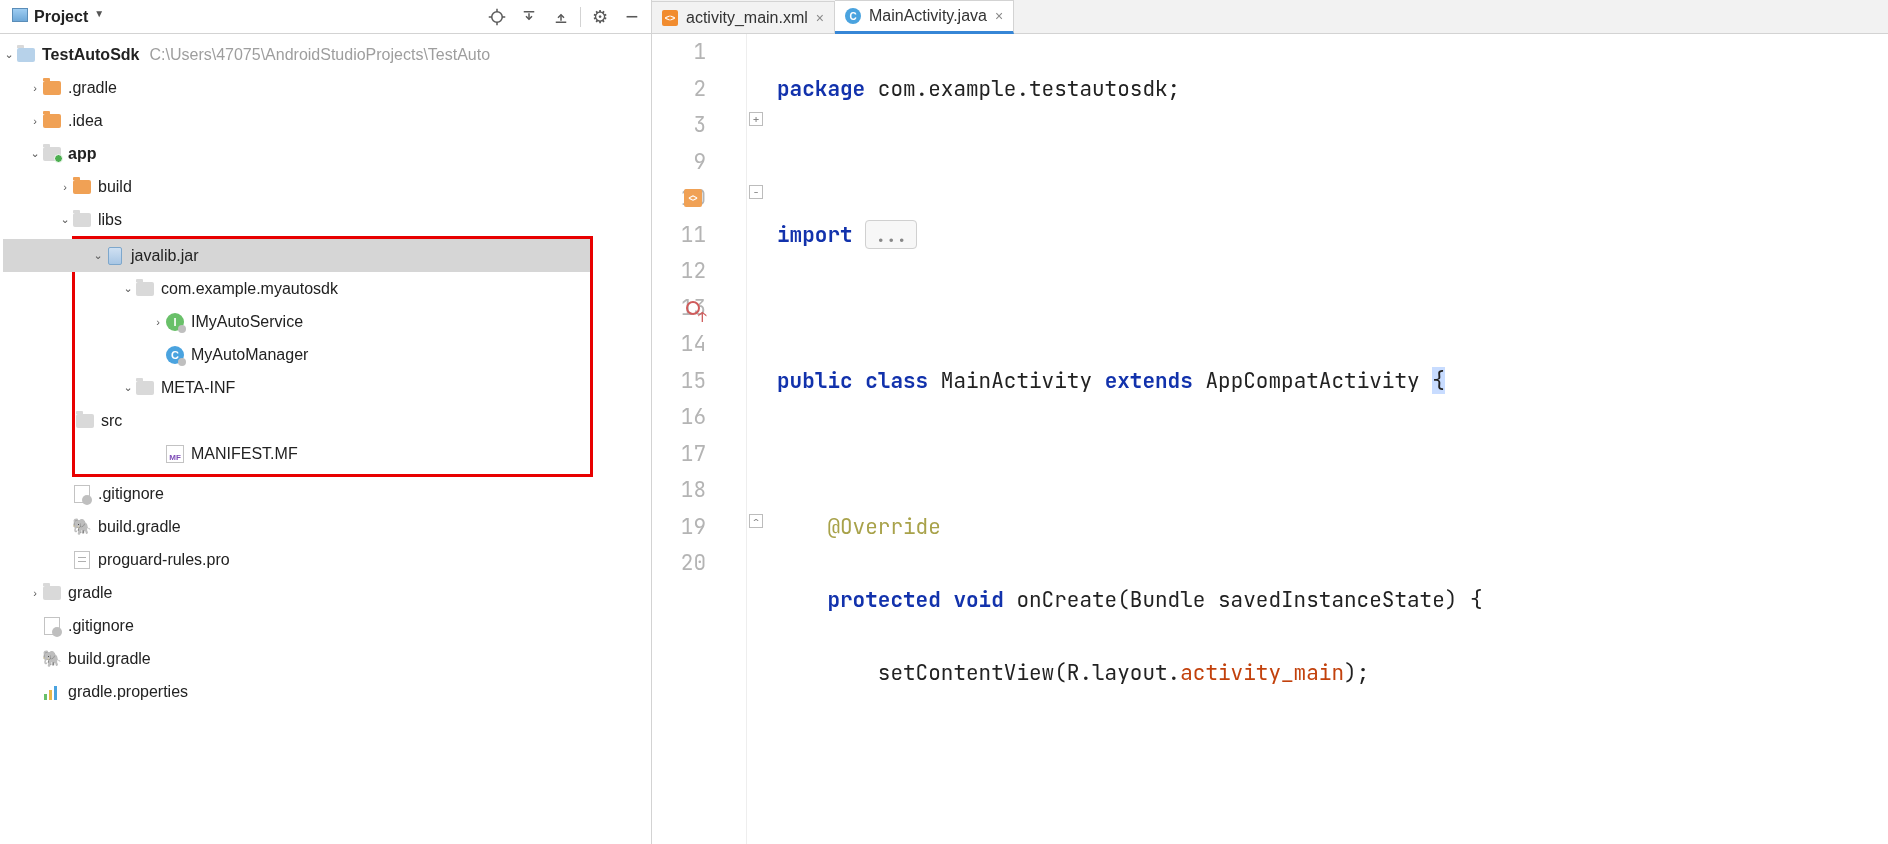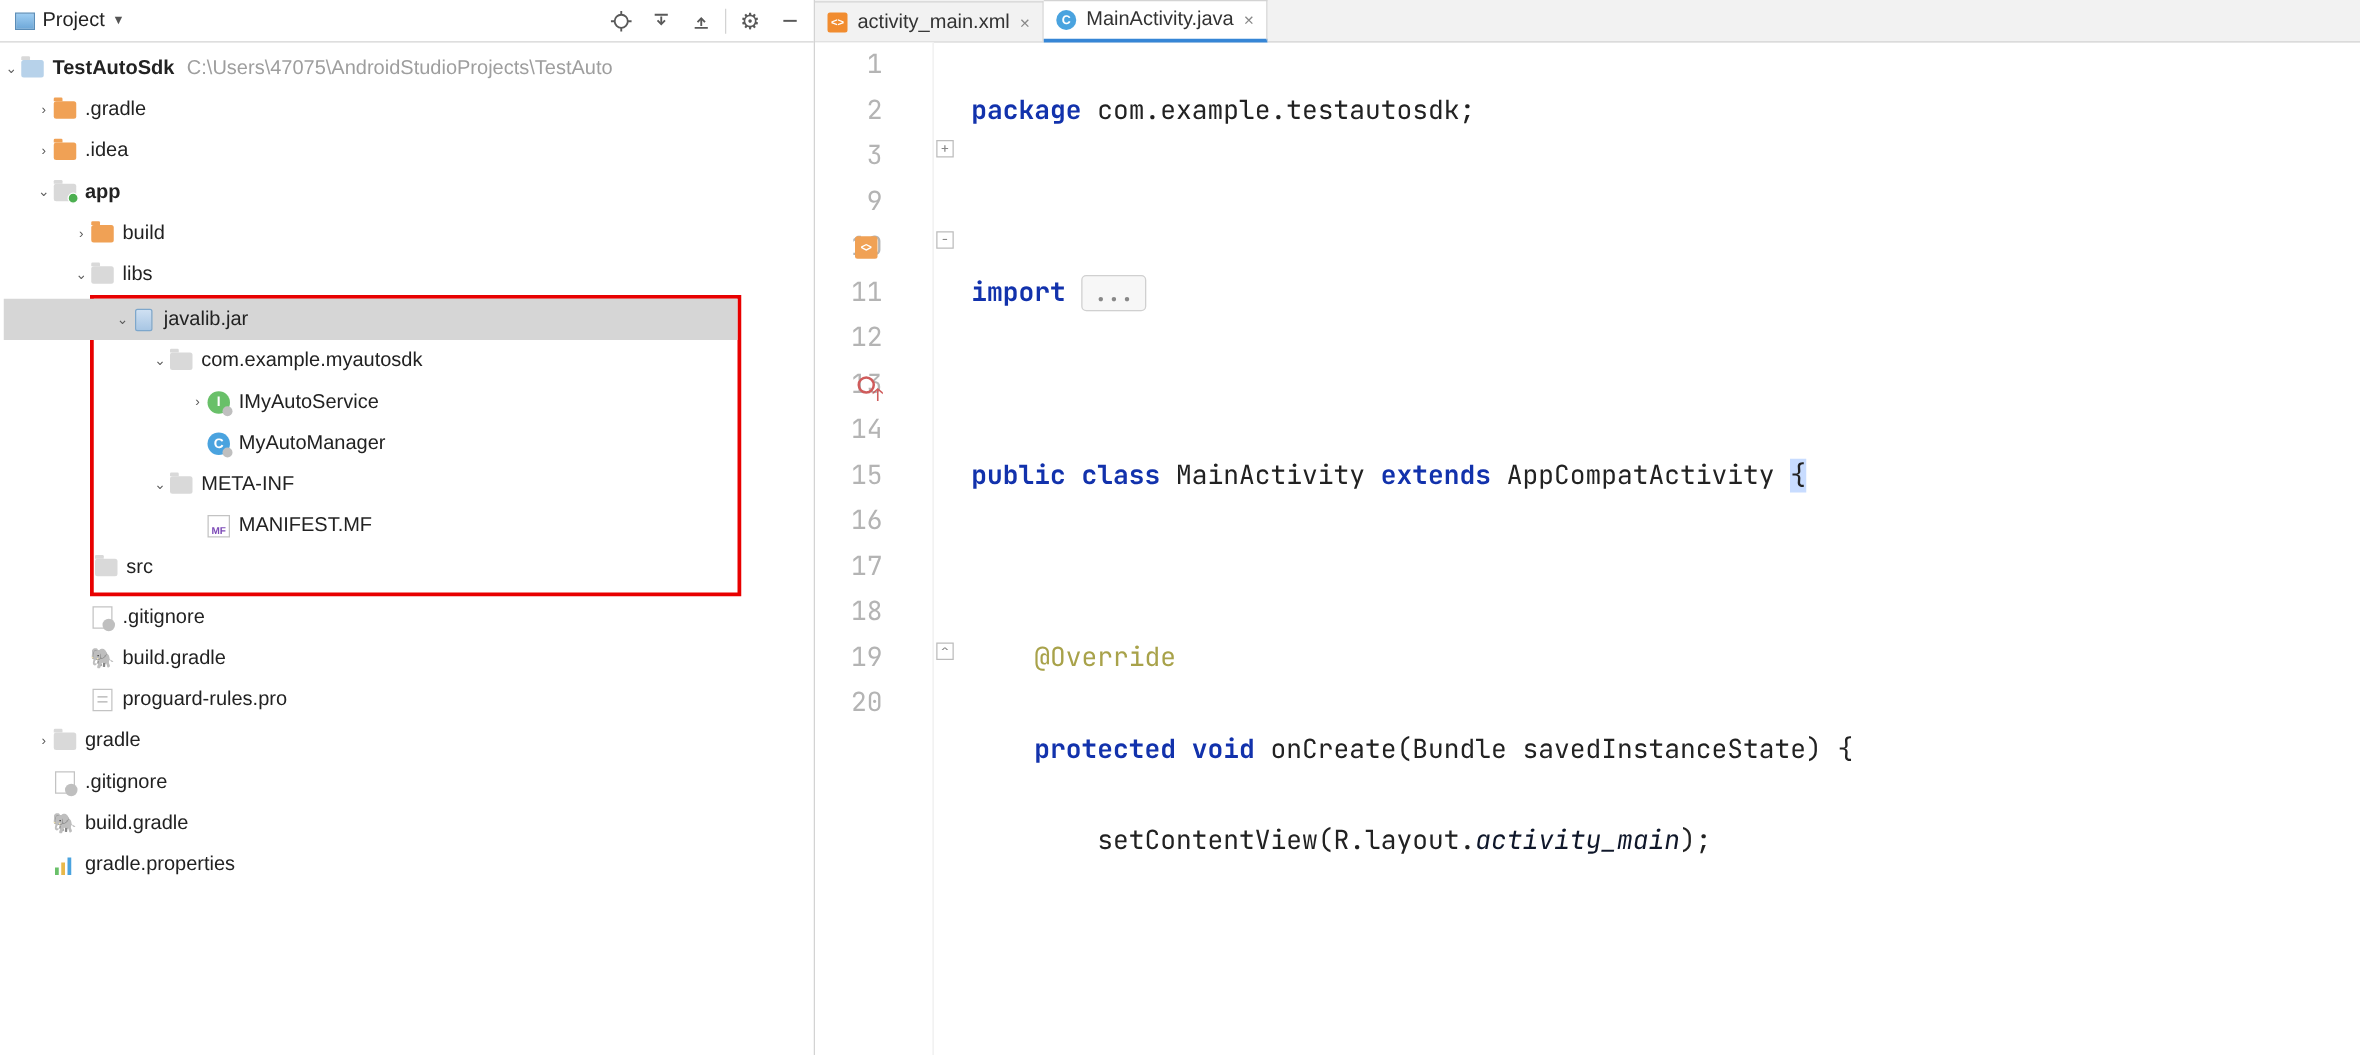--- a/index.html
+++ b/index.html
@@ -24,24 +24,24 @@
 .left-header {
   display: flex;
   align-items: center;
   height: 34px;
   border-bottom: 1px solid #d3d3d3;
   padding: 0 6px;
   gap: 6px;
 }
 .proj-dd {
   display: flex;
-  align-items: center;
   gap: 6px;
   padding: 2px 6px;
   cursor: pointer;
+  font-weight: bold;
 }
 .proj-icon { width: 16px; height: 14px; background: linear-gradient(#9ecdf2,#6ea8d8); border:1px solid #5a8db8; }
 .proj-dd .caret { font-size: 10px; color: #555; }
 .header-spacer { flex: 1; }
 .hicon {
   width: 26px; height: 26px;
   display:flex; align-items:center; justify-content:center;
   color:#595959; cursor:pointer;
   font-size:18px;
 }
@@ -173,21 +173,21 @@
 .fold-mark { position:absolute; left:2px; width:14px; height:14px; border:1px solid #bcbcbc; color:#888; font-size:11px; display:flex; align-items:center; justify-content:center; background:#fff; cursor:pointer; }
 .code {
   flex:1;
   padding-left:8px;
   white-space:pre;
   overflow:hidden;
 }
 .code .cl { height:36.5px; }
 .kw { color:#1232ac; font-weight:600; }
 .ann { color:#a8a24a; }
-.field { color:#0f172a; font-style:italic; }
+.field { color:#c2410c; }
 .static-i { font-style:italic; }
 .folded { border:1px solid #d0d0d0; border-radius:4px; padding:0 6px; background:#f7f7f7; color:#888; }
 .cursor-bg { background:#c8dcff; }
 </style>
 </head>
 <body>
 
 <div class="left">
   <div class="left-header">
     <div class="proj-dd">
@@ -313,34 +313,34 @@
         </div>
       <div class="row">
           <span class="pad" style="width:118px"></span>
           <span class="arrow">⌄</span>
           <span class="ficon">
             <span class="folder"></span>
           </span>
           <span>META-INF</span>
         </div>
       <div class="row">
+          <span class="pad" style="width:58px"></span>
+          <span class="arrow leaf">·</span>
+          <span class="ficon">
+            <span class="folder"></span>
+          </span>
+          <span>src</span>
+        </div>
+      <div class="row">
           <span class="pad" style="width:148px"></span>
           <span class="arrow leaf">·</span>
           <span class="ficon">
             <span class="mf-ic">MF</span>
           </span>
           <span>MANIFEST.MF</span>
-        </div>
-      <div class="row">
-          <span class="pad" style="width:58px"></span>
-          <span class="arrow leaf">·</span>
-          <span class="ficon">
-            <span class="folder"></span>
-          </span>
-          <span>src</span>
         </div>
     </div>
 
     <div class="row">
         <span class="pad" style="width:58px"></span>
         <span class="arrow leaf">·</span>
         <span class="ficon">
           <span class="git-ic"></span>
         </span>
         <span>.gitignore</span>

